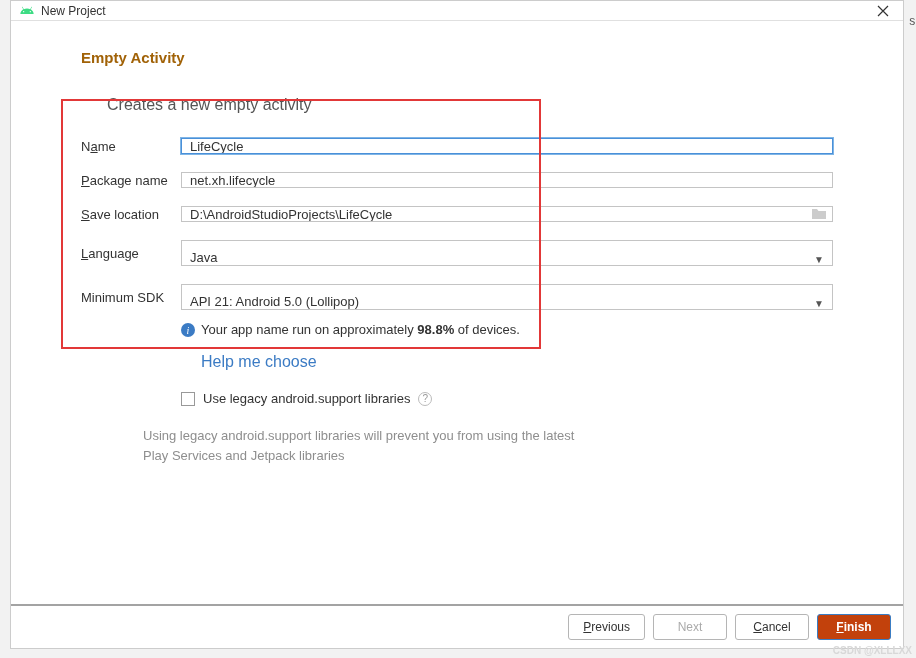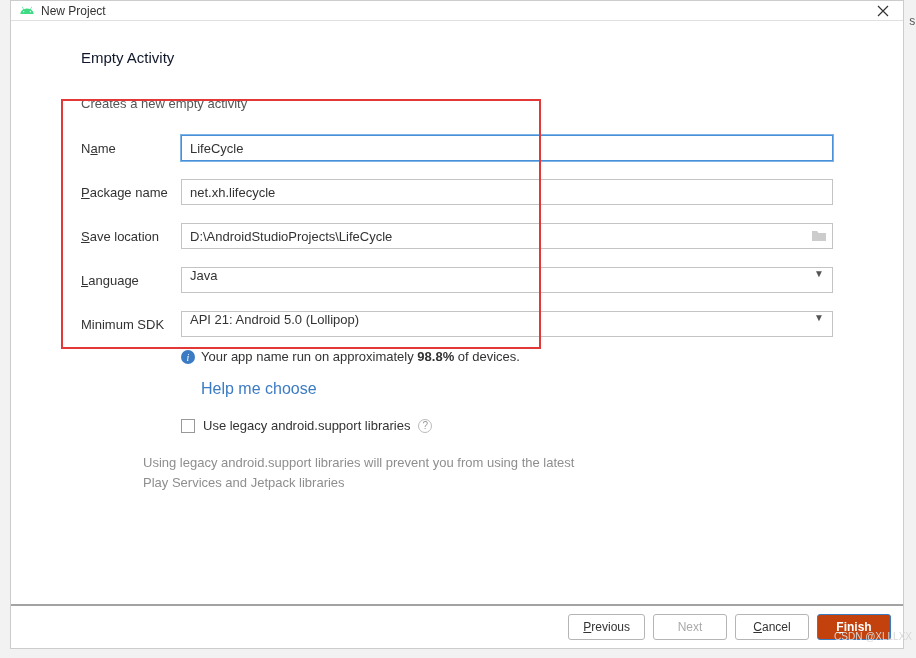--- a/index.html
+++ b/index.html
@@ -46,54 +46,55 @@
       justify-content: center;
       cursor: pointer;
       font-size: 14px;
       color: #333;
     }
     .content {
       padding: 28px 70px 0 70px;
     }
     .header-title {
       font-size: 15px;
-      font-weight: normal;
-      color: #0f172a;
+      font-weight: bold;
+      color: #a16207;
       margin-bottom: 8px;
     }
     .red-box {
       position: absolute;
       left: 50px;
       top: 98px;
       width: 480px;
       height: 250px;
       border: 2px solid #e23838;
       pointer-events: none;
       z-index: 10;
     }
     .subtitle {
-      font-size: 13px;
+      font-size: 16px;
       color: #555;
       margin-top: 30px;
       margin-bottom: 24px;
+      margin-left: 26px;
     }
     .form-row {
       display: flex;
       align-items: center;
       margin-bottom: 18px;
     }
     .form-label {
       width: 100px;
       font-size: 13px;
       color: #333;
     }
     .u { text-decoration: underline; }
     .text-input {
       flex: 1;
-      height: 26px;
+      height: 16px;
       border: 1px solid #c4c4c4;
       padding: 0 8px;
       font-size: 13px;
       color: #333;
       font-family: inherit;
       outline: none;
     }
     .text-input.focused {
       border: 1px solid #4a90d9;
       box-shadow: 0 0 0 1px #7fb5e6;
@@ -113,21 +114,21 @@
     }
     .select-input {
       flex: 1;
       height: 26px;
       border: 1px solid #c4c4c4;
       padding: 0 8px;
       font-size: 13px;
       color: #333;
       background: #fff;
       display: flex;
-      align-items: flex-start;
+      align-items: flex-end;
       justify-content: space-between;
       cursor: pointer;
     }
     .chevron {
       font-size: 10px;
       color: #555;
     }
     .info-row {
       display: flex;
       align-items: flex-start;
@@ -216,24 +217,25 @@
     .btn:disabled { color: #aaa; cursor: default; }
     .btn-primary {
       background: #c2410c;
       border: 1px solid #3a7dc4;
       color: #fff;
       font-weight: bold;
     }
     .watermark {
       position: absolute;
       right: 4px;
-      bottom: 16px;
+      bottom: 2px;
       font-size: 10px;
       color: #d8d8d8;
       z-index: 100;
+      font-weight: bold;
     }
     .side-text {
       position: absolute;
       right: -2px;
       top: 14px;
       font-size: 12px;
       color: #555;
     }
   </style>
 </head>

